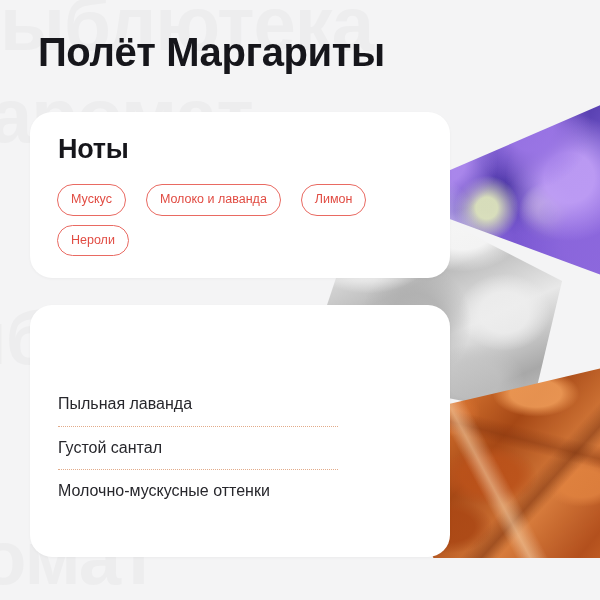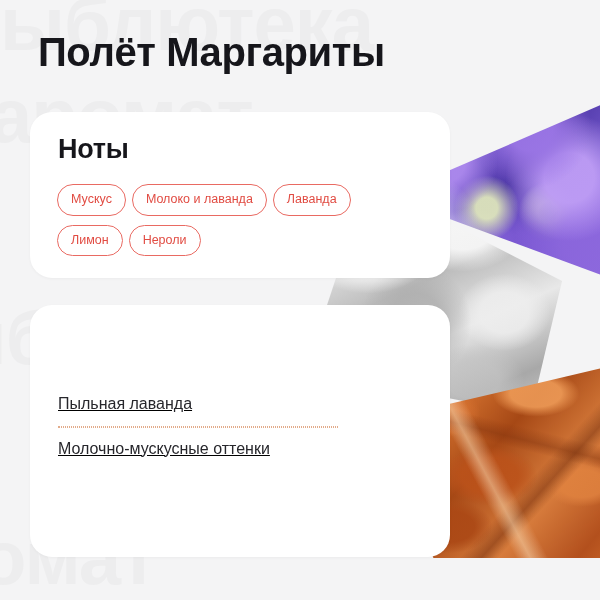--- a/index.html
+++ b/index.html
@@ -110,31 +110,31 @@
 
   .card-title{
     position:absolute;left:28px;top:22px;
     font-size:27px;font-weight:600;color:#16161b;letter-spacing:-0.3px;
   }
   .card-assoc .card-title{top:20px;}
 
   
   .tags{
     position:absolute;left:27px;top:72px;width:330px;
-    display:flex;flex-wrap:wrap;gap:9px 6px;
+    display:flex;flex-wrap:wrap;gap:9px 20px;
   }
   .tag{
     border:1.4px solid #e96a62;border-radius:999px;
     color:#e14b42;background:#fff;
     font-size:12.5px;line-height:1;
     padding:8px 13px 9px;white-space:nowrap;
   }
 
   
-  .assoc-list{position:absolute;left:28px;top:78px;width:280px;text-decoration:underline;}
+  .assoc-list{position:absolute;left:28px;top:78px;width:280px;}
   .assoc-item{
     font-size:16px;color:#27272c;line-height:1.35;
     padding:10px 0 11px;
   }
   .assoc-sep{
     height:0;border-top:1.5px dotted #d98f63;opacity:.75;margin:0;
   }
 </style>
 </head>
 <body>
@@ -158,28 +158,28 @@
     <div class="wedge wedge-bot">
       <div class="img img-sandal"></div>
     </div>
   </div>
 
   <div class="card card-notes">
     <div class="card-title">Ноты</div>
     <div class="tags">
       <span class="tag">Мускус</span>
       <span class="tag">Молоко и лаванда</span>
-      <span class="tag">Лаванда</span>
       <span class="tag">Лимон</span>
       <span class="tag">Нероли</span>
     </div>
   </div>
 
   <div class="card card-assoc">
     <div class="assoc-list">
       <div class="assoc-item">Пыльная лаванда</div>
       <div class="assoc-sep"></div>
+      <div class="assoc-item">Густой сантал</div>
       <div class="assoc-sep"></div>
       <div class="assoc-item">Молочно-мускусные оттенки</div>
     </div>
   </div>
 
 </div>
 
 </body></html>

